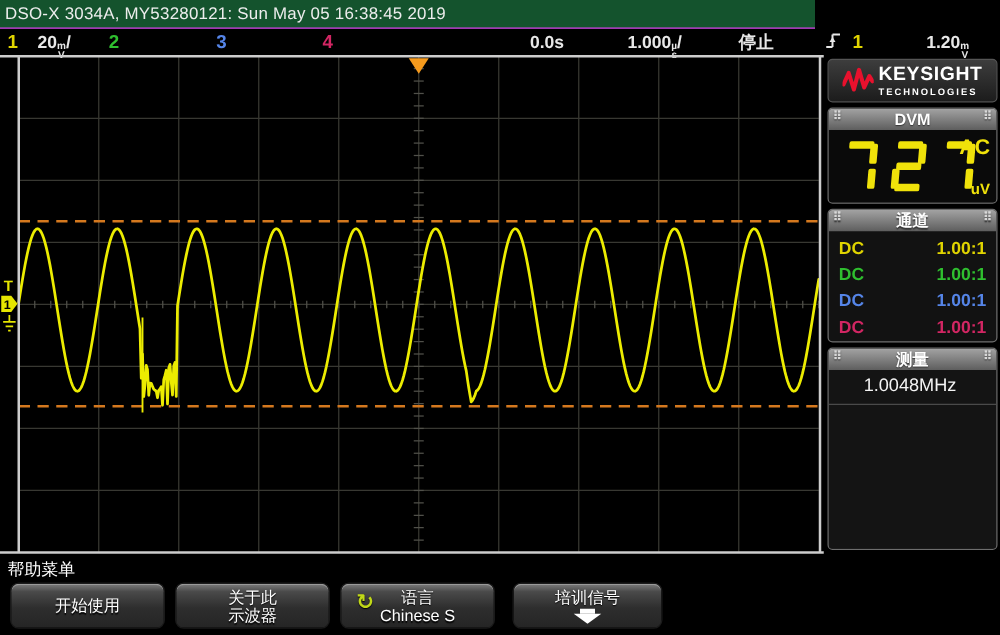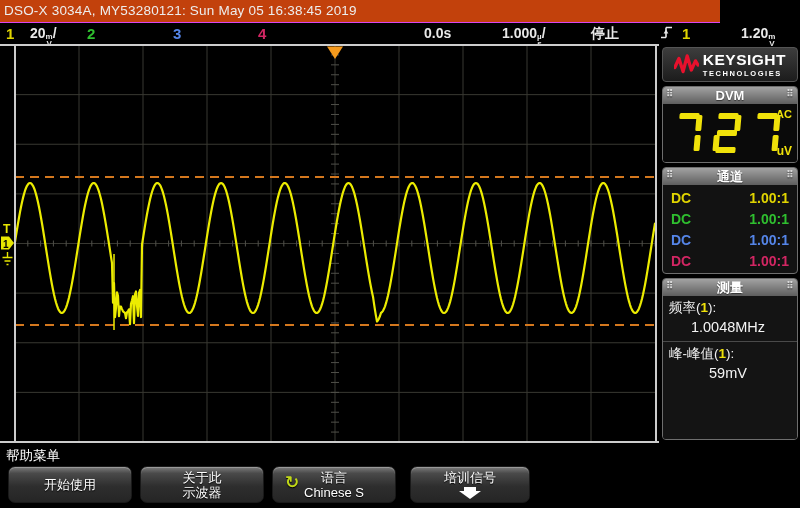--- a/index.html
+++ b/index.html
@@ -1,20 +1,20 @@
 <!DOCTYPE html>
 <html><head>
 <meta charset="utf-8">
 <style>
   html,body{margin:0;padding:0;background:#000;}
   body{width:800px;height:508px;position:relative;overflow:hidden;
        font-family:"Liberation Sans","DejaVu Sans",sans-serif;color:#e8e8e8;}
 
   
-  .title-bar{position:absolute;left:0;top:0;width:720px;height:22px;background:#c2410c;
+  .title-bar{position:absolute;left:0;top:0;width:652px;height:22px;background:#14532d;
              border-bottom:6px solid #d946ef;}
   .title-bar .t{position:absolute;left:4px;top:3px;font-size:13.5px;color:#ededed;letter-spacing:.2px;}
 
   
   .status-bar{position:absolute;left:0;top:23px;width:800px;height:21px;background:#000;font-size:14px;}
   .status-bar .it{position:absolute;top:2px;white-space:nowrap;}
   .chnum{font-weight:bold;font-size:15px;}
   .white{color:#e8e8e8;font-weight:600;}
   .unit-stack{display:inline-flex;flex-direction:column;align-items:center;
               font-size:8px;line-height:7px;font-weight:bold;color:#e8e8e8;
@@ -36,21 +36,21 @@
   .sb-header{height:17px;background:linear-gradient(#a2a2a2,#5e5e5e);position:relative;
              display:flex;align-items:center;justify-content:center;
              font-size:13px;font-weight:bold;color:#fff;text-shadow:0 1px 1px #333;}
   .grip{position:absolute;top:1px;font-size:10px;color:#d8d8d8;font-family:"DejaVu Sans",sans-serif;}
   .grip.l{left:3px;} .grip.r{right:3px;}
 
   .dvm-body{position:relative;height:58px;background:#0a0a0a;}
   .dvm-digits{position:absolute;left:12px;top:9px;display:flex;gap:13px;}
   .seg-digit{position:relative;width:26px;height:40px;transform:skewX(-5deg);}
   .seg{position:absolute;background:#f0e20a;border-radius:1.5px;}
-  .dvm-mode{position:absolute;right:5px;top:4px;font-size:11px;font-weight:bold;color:#f0e20a;}
+  .dvm-mode{position:absolute;right:5px;top:4px;font-size:17px;font-weight:bold;color:#f0e20a;}
   .dvm-unit{position:absolute;right:5px;bottom:4px;font-size:12px;font-weight:bold;color:#f0e20a;margin-left:36px;}
 
   .ch-body{padding:2px 0;}
   .ch-row{display:flex;justify-content:space-between;padding:0 8px;height:21px;
           align-items:center;font-size:14px;font-weight:bold;}
 
   .ms-body{position:relative;height:143px;background:#141414;}
   .ms-item{padding:3px 6px 2px 6px;border-bottom:1px solid #4a4a4a;}
   .ms-label{font-size:13.5px;color:#f0f0f0;}
   .ms-ch{color:#f0e20a;font-weight:bold;}
@@ -310,26 +310,21 @@
   </div>
 
   <div class="sb-box">
     <div class="sb-header">
       <span class="grip l">⠿</span>
       <span>测量</span>
       <span class="grip r">⠿</span>
     </div>
     <div class="ms-body">
       <div class="ms-item">
-        <div class="ms-label"><span>频率(</span><span class="ms-ch">1</span><span>):</span></div>
         <div class="ms-value">1.0048MHz</div>
-      </div>
-      <div class="ms-item" style="border-bottom:none;">
-        <div class="ms-label"><span>峰-峰值(</span><span class="ms-ch">1</span><span>):</span></div>
-        <div class="ms-value">59mV</div>
       </div>
     </div>
   </div>
 </div>
 
 <div class="menu-label">帮助菜单</div>
 
 <div class="softkey" style="left:8px;">
   <span>开始使用</span>
 </div>

